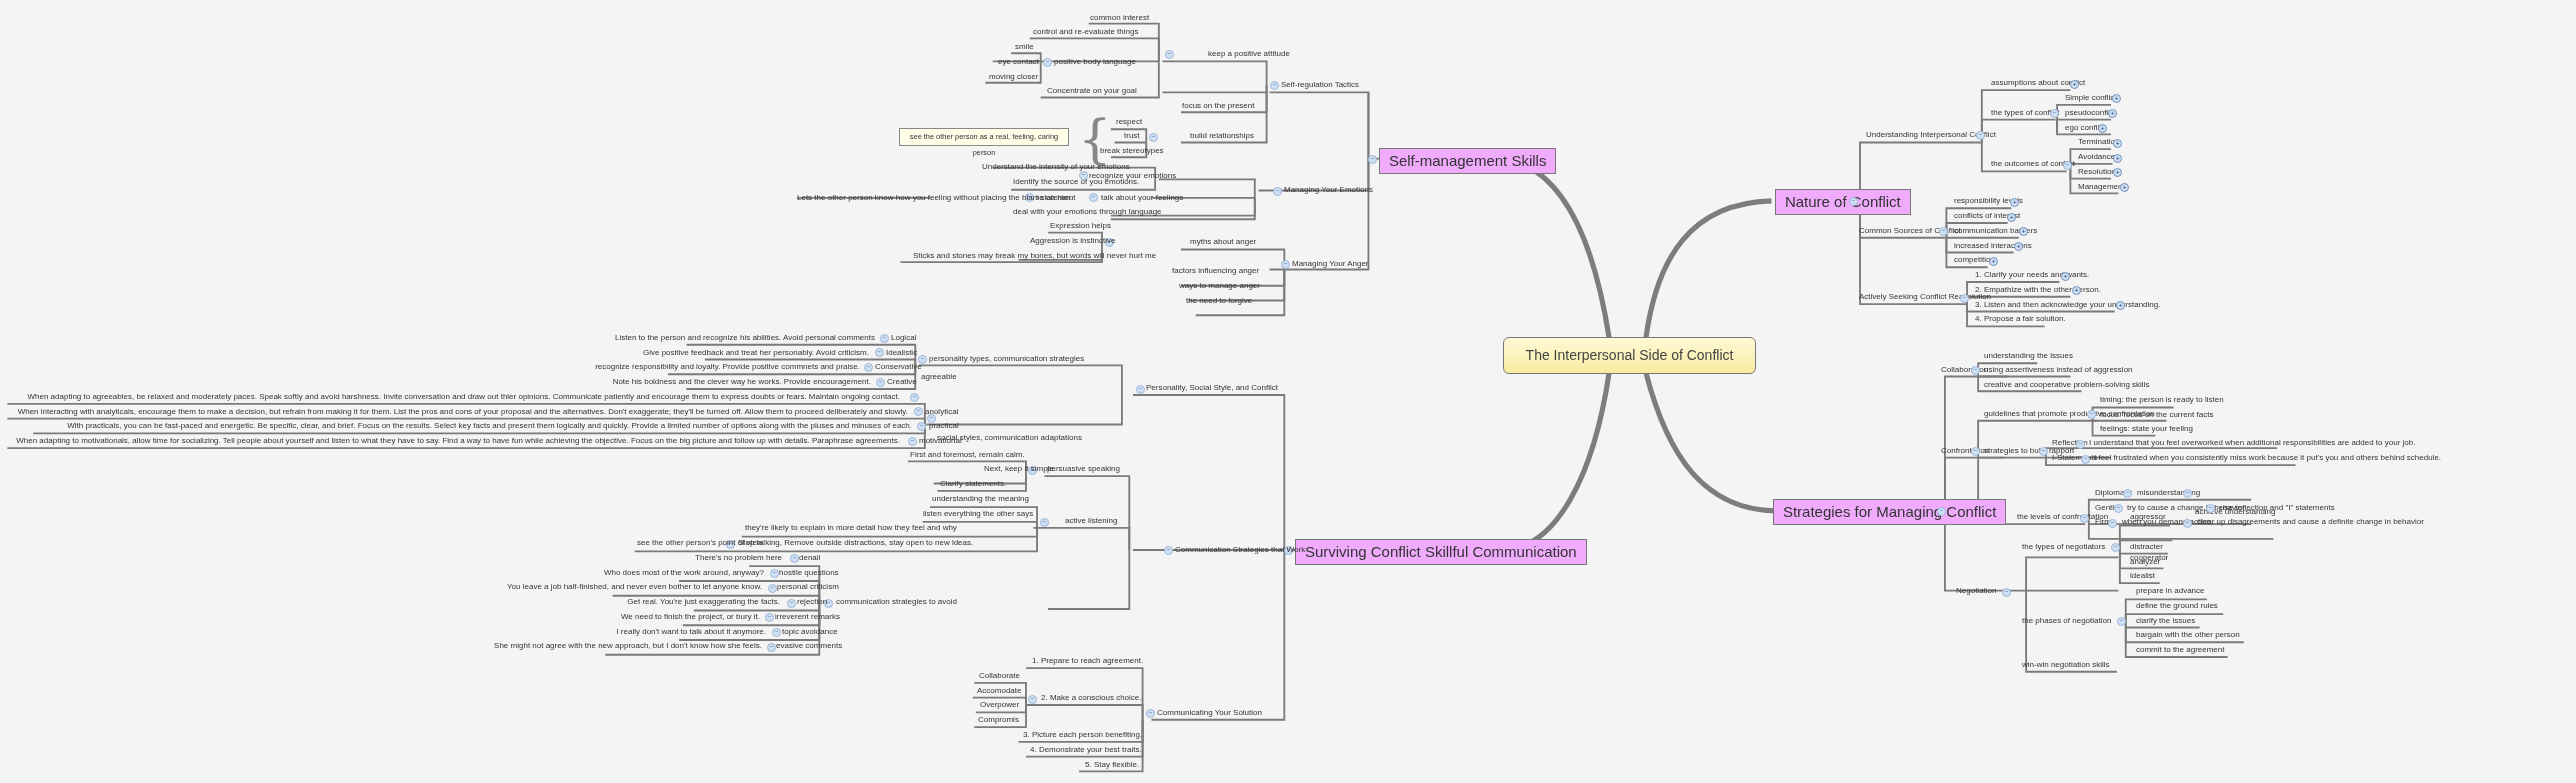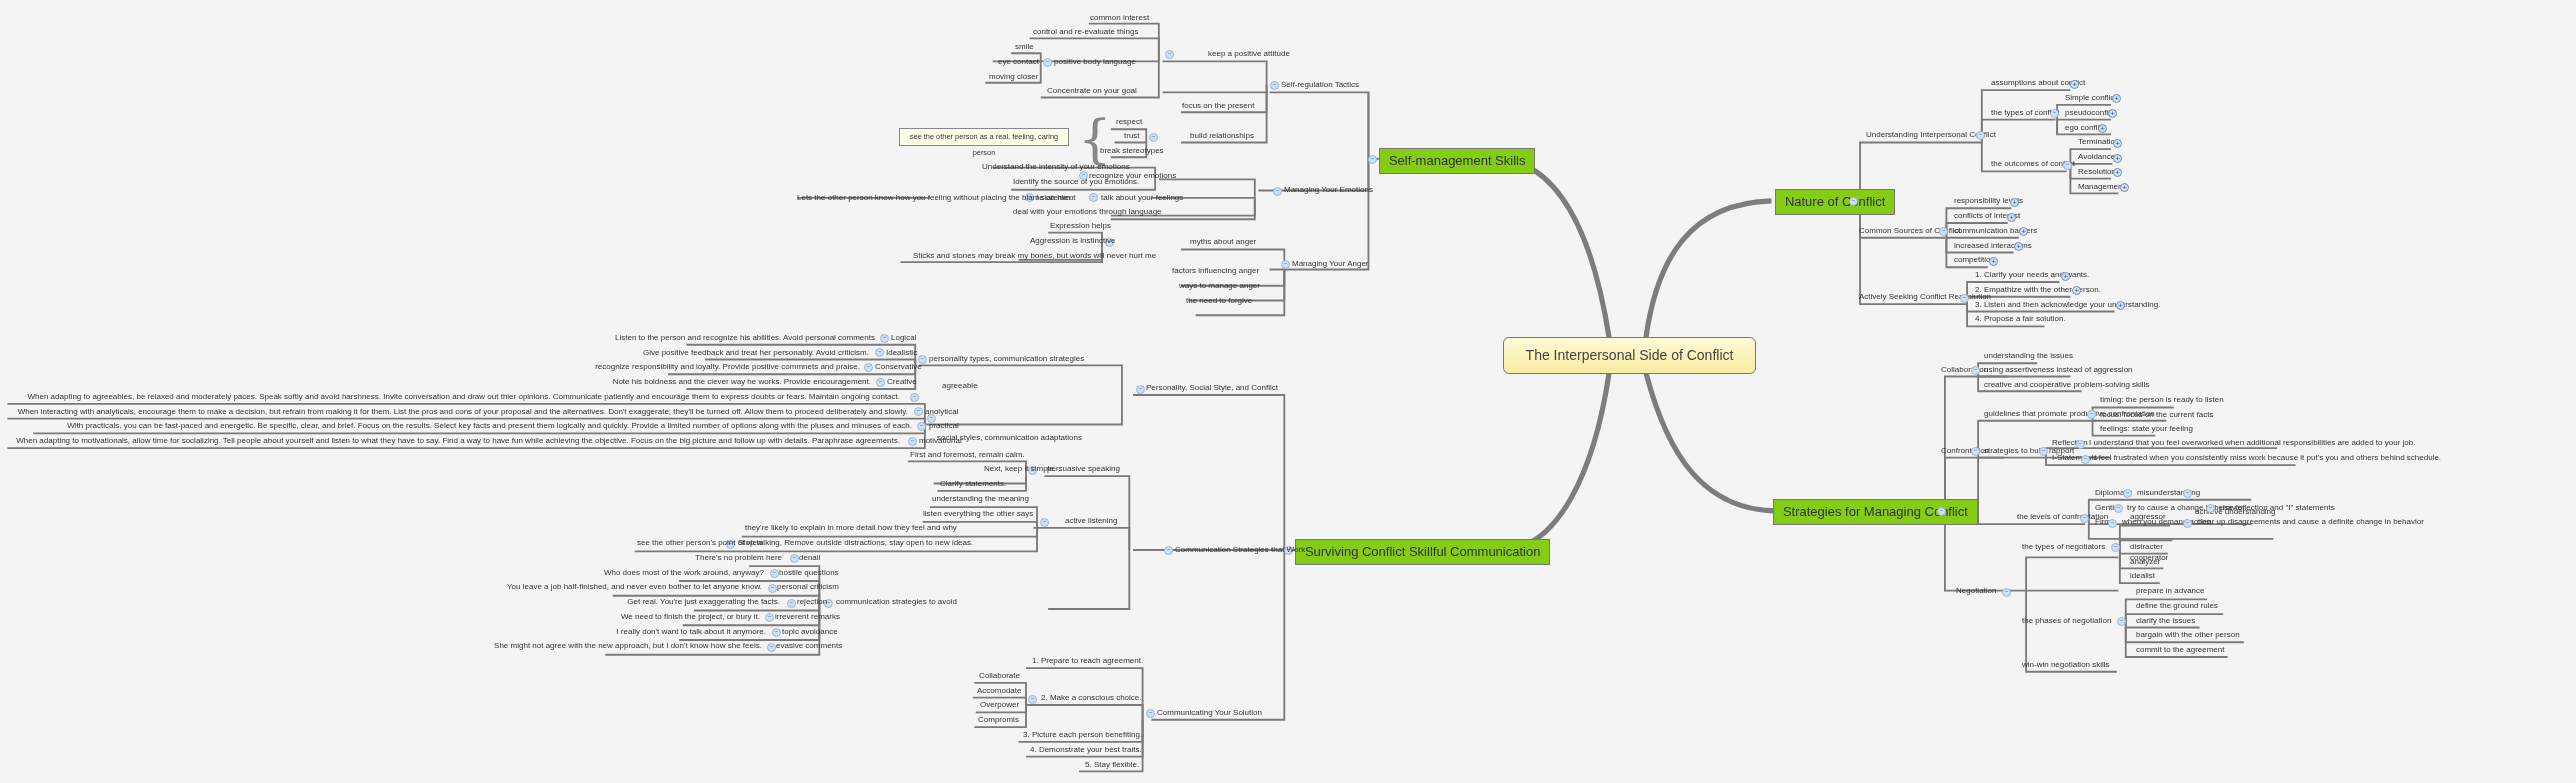--- a/index.html
+++ b/index.html
@@ -1,21 +1,21 @@
 <!DOCTYPE html>
 <html style="font-size:11.8px"><head>
 <meta charset="utf-8">
 <style>
   html, body { margin:0; padding:0; }
   body { width:2576px; height:784px; background:#f4f4f4; position:relative; overflow:hidden;
          font-family:"Liberation Sans", sans-serif; color:#333; }
   #lines { position:absolute; left:0; top:0; width:2576px; height:784px; pointer-events:none; }
   .t { position:absolute; font-size:8px; white-space:nowrap; line-height:10.3px; color:#333; }
   .t.r { text-align:right; }
-  .box { position:absolute; background:#84cc16; border:1.5px solid #777; font-size:13px; padding:0 8.9px;
+  .box { position:absolute; background:#f0abfc; border:1.5px solid #777; font-size:15px; padding:0 8.9px;
          line-height:23.6px; height:23.6px; white-space:nowrap; color:#333;text-align:center; }
   .central { position:absolute; left:1503px; top:337px; width:251px; height:35px; border:1.5px solid #777;
              border-radius:5.9px; background:linear-gradient(#fff9d8,#f7eca0); font-size:14px;
              text-align:center; line-height:35px; color:#444; }
   .note { position:absolute; left:899px; top:128px; width:168px; height:16px; background:#fdfde8;
           border:1.5px solid #888; font-size:7.4px; line-height:16px; text-align:center; color:#333; }
   .brace { position:absolute; left:1078px; top:112px; font-size:53px; color:#888; line-height:53px;
            font-family:"DejaVu Serif", serif; }
   .mi { position:absolute; width:7.4px; height:7.4px; border-radius:50%; background:#cfe0f4;
         border:0.7px solid #9ab6d8; font-size:6.6px; line-height:6.6px; text-align:center; color:#5878a8; }
@@ -239,21 +239,21 @@
 <span class="t" style="left:886px;top:348px;">Idealistic</span>
 <span class="mi" style="left:875px;top:348px;">−</span>
 <span class="t r" style="right:1707px;top:348px;">Give positive feedback and treat her personably. Avoid criticism.</span>
 <span class="t" style="left:875px;top:362px;">Conservative</span>
 <span class="mi" style="left:864px;top:363px;">−</span>
 <span class="t r" style="right:1716px;top:362px;">recognize responsibility and loyalty. Provide positive commnets and praise.</span>
 <span class="t" style="left:887px;top:377px;">Creative</span>
 <span class="mi" style="left:876px;top:378px;">−</span>
 <span class="t r" style="right:1705px;top:377px;">Note his boldness and the clever way he works. Provide encouragement.</span>
 
-<span class="t" style="left:921px;top:381px;margin-left:21px;">agreeable</span>
+<span class="t" style="left:921px;top:372px;">agreeable</span>
 <span class="mi" style="left:910px;top:393px;">−</span>
 <span class="t r" style="right:1676px;top:384px;margin-top:8px;">When adapting to agreeables, be relaxed and moderately paces. Speak softly and avoid harshness. Invite conversation and draw out thier opinions. Communicate patiently and encourage them to express doubts or fears. Maintain ongoing contact.</span>
 <span class="t" style="left:925px;top:407px;">anolytical</span>
 <span class="mi" style="left:914px;top:407px;">−</span>
 <span class="t r" style="right:1668px;top:407px;">When interacting with analyticals, encourage them to make a decision, but refrain from making it for them. List the pros and cons of your proposal and the alternatives. Don't exaggerate; they'll be turned off. Allow them to proceed deliberately and slowly.</span>
 <span class="t" style="left:929px;top:421px;">practical</span>
 <span class="mi" style="left:917px;top:422px;">−</span>
 <span class="t r" style="right:1664px;top:421px;">With practicals, you can be fast-paced and energetic. Be specific, clear, and brief. Focus on the results. Select key facts and present them logically and quickly. Provide a limited number of options along with the pluses and minuses of each.</span>
 <span class="t" style="left:919px;top:436px;">motivational</span>
 <span class="mi" style="left:908px;top:437px;">−</span>

